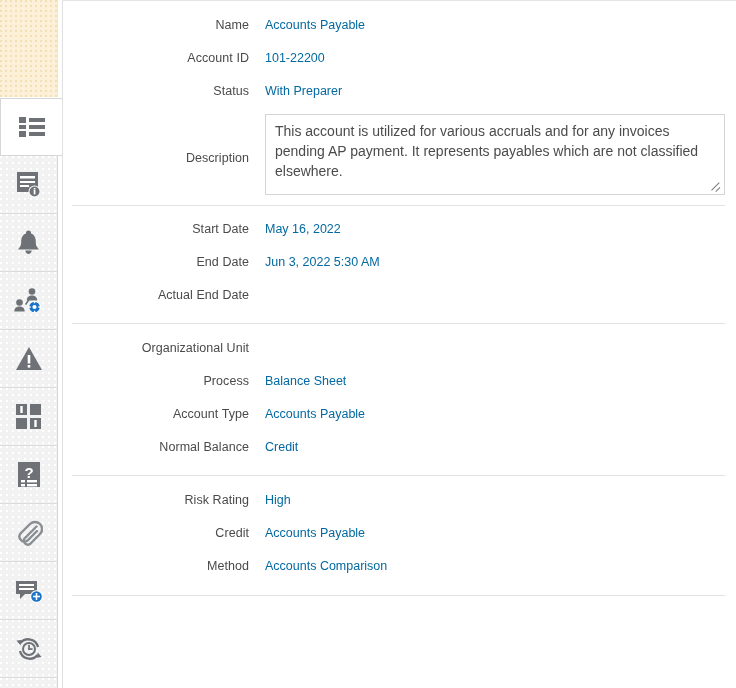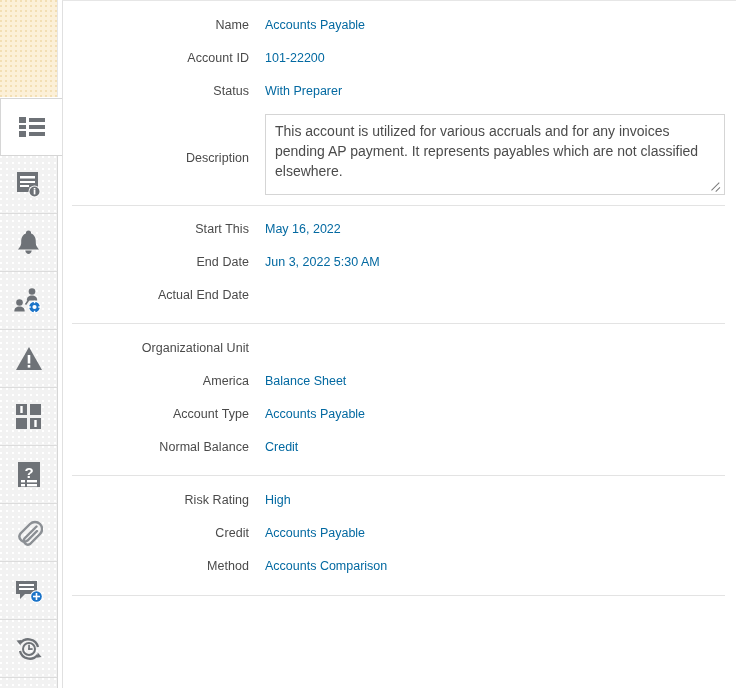--- a/index.html
+++ b/index.html
@@ -334,39 +334,39 @@
                 <i class="g1"></i>
                 <i class="g2"></i>
               </div></div>
 
         </div>
       </div>
 
       <div class="sep"></div>
 
       <div class="row">
-        <div class="lbl">Start This</div>
+        <div class="lbl">Start Date</div>
         <div class="val">May 16, 2022</div>
       </div>
       <div class="row">
         <div class="lbl">End Date</div>
         <div class="val">Jun 3, 2022 5:30 AM</div>
       </div>
       <div class="row">
         <div class="lbl">Actual End Date</div>
         <div class="val"></div>
       </div>
 
       <div class="sep tight"></div>
 
       <div class="row">
         <div class="lbl">Organizational Unit</div>
       </div>
       <div class="row">
-        <div class="lbl">America</div>
+        <div class="lbl">Process</div>
         <div class="val">Balance Sheet</div>
       </div>
       <div class="row">
         <div class="lbl">Account Type</div>
         <div class="val">Accounts Payable</div>
       </div>
       <div class="row">
         <div class="lbl">Normal Balance</div>
         <div class="val">Credit</div>
       </div>

